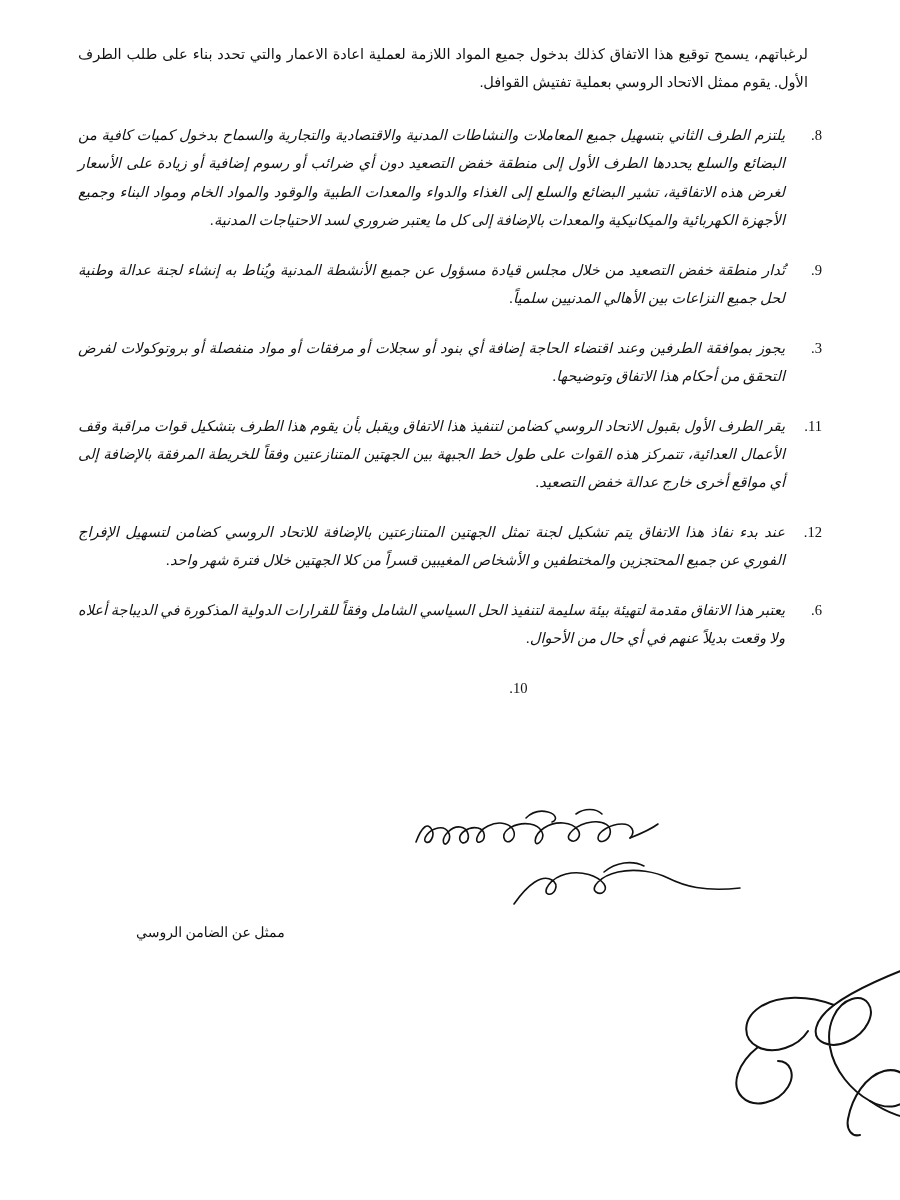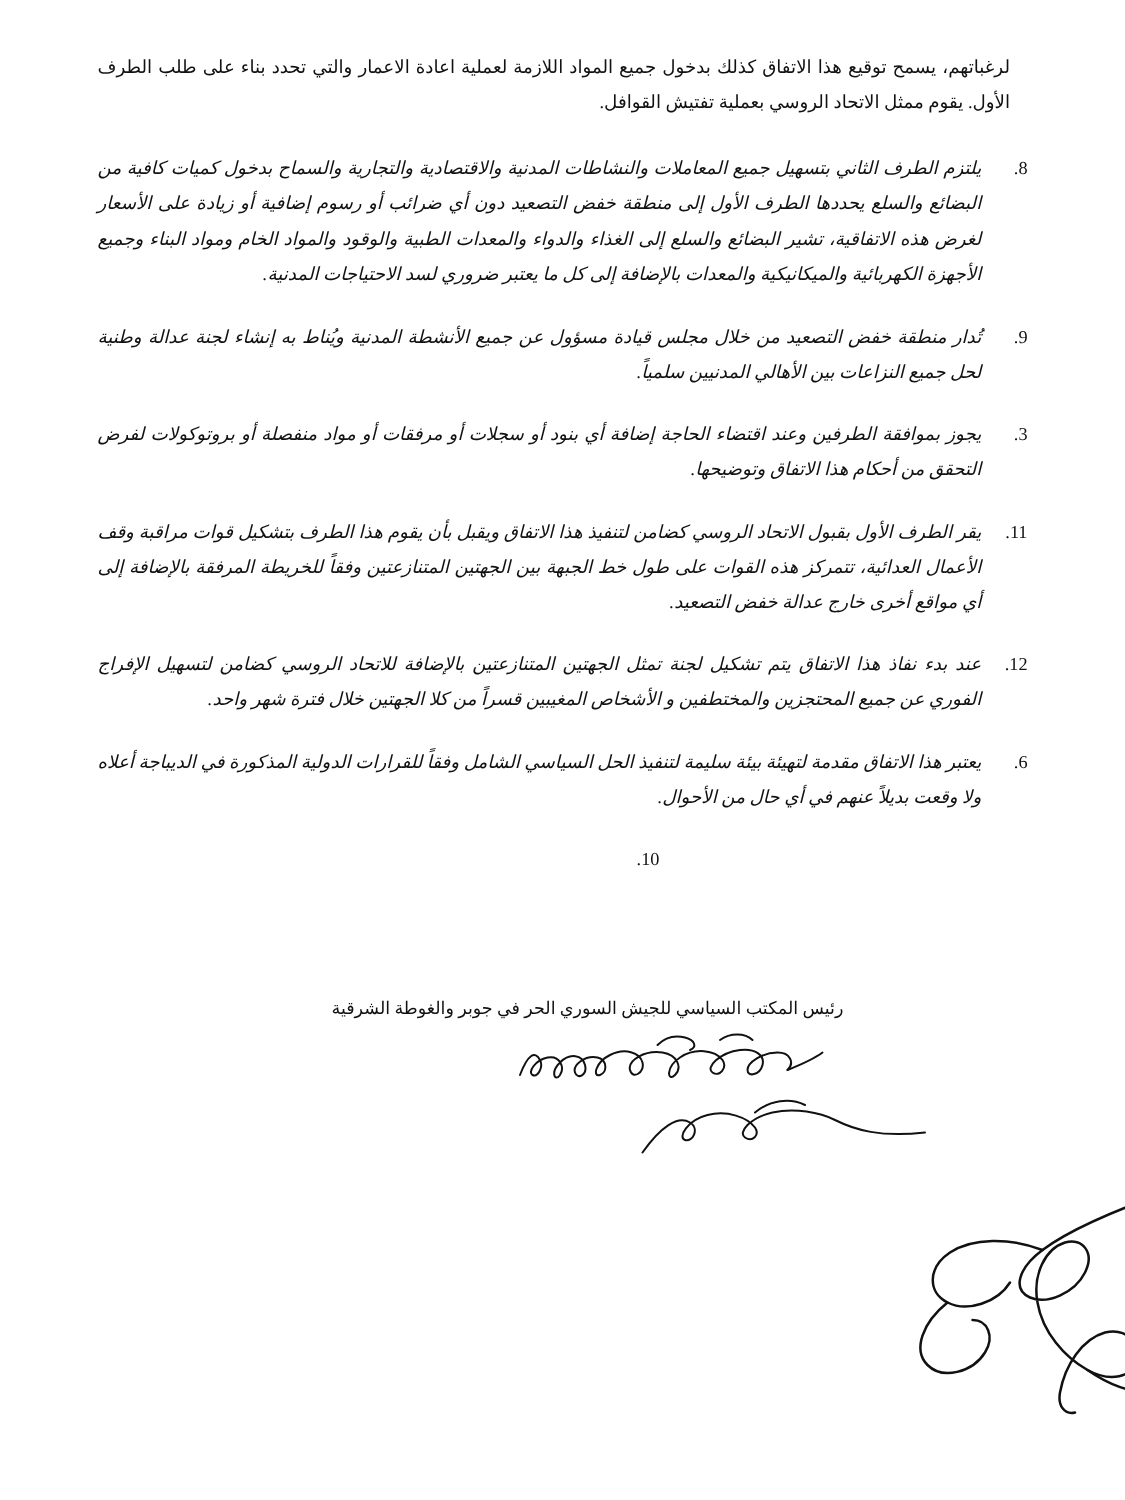--- a/index.html
+++ b/index.html
@@ -140,35 +140,35 @@
 
     <div class="para" style="justify-content:center; padding-left:118px;">
       <span class="num">10.</span>
     </div>
 
 
   </div>
 
   <div class="sign-block">
 
-    <p class="sign-title-1">رئيس المكتب السياسي للجيش السوري الحر في جوبر والغوطة الشرقية</p>
 
     <div class="sig-wrap-1">
       <svg class="sig" style="left:330px; top:6px;" width="300" height="60" viewBox="0 0 300 60">
         <path stroke-width="1.6" d="M8,38 C14,22 20,18 24,26 C27,32 22,40 18,38 C14,36 20,26 30,24 C40,22 44,32 40,38 C36,44 32,36 40,28 C48,20 58,22 60,30 C62,38 54,42 52,36 C50,30 60,22 70,24 C78,26 78,36 72,38 C66,40 68,28 80,22 C92,16 104,20 106,28 C108,36 98,42 96,34 C94,26 108,18 122,20 C134,22 138,32 132,38 C126,44 124,32 136,24 C148,16 164,18 170,26 C174,32 168,40 162,36 C156,32 168,20 184,18 C196,16.5 204,22 202,30 C200,38 190,40 190,34 C190,28 202,20 214,20 C224,20 228,28 222,34"></path>
         <path stroke-width="1.6" d="M118,14 C124,8 132,6 140,8 C148,10 150,16 144,18"></path>
         <path stroke-width="1.6" d="M168,10 C176,4 188,4 194,10"></path>
         <path stroke-width="1.6" d="M222,34 C232,30 242,26 250,20"></path>
       </svg>
       <svg class="sig" style="left:430px; top:56px;" width="260" height="60" viewBox="0 0 260 60">
         <path stroke-width="1.6" d="M6,50 C20,30 34,20 44,26 C52,31 46,42 40,40 C34,38 42,24 58,20 C74,16 90,22 96,30 C100,36 94,42 88,38 C82,34 92,22 110,18 C128,14 148,18 160,24 C176,32 196,38 232,34"></path>
         <path stroke-width="1.6" d="M96,18 C108,8 124,6 136,12"></path>
       </svg>
     </div>
 
+    <p class="sign-title-2">ممثل عن الضامن الروسي</p>
 
     <div class="sig-wrap-2">
       <svg class="sig" style="left:560px; top:10px;" width="320" height="190" viewBox="0 0 320 190">
         <path stroke-width="2" d="M300,6 C260,20 220,36 196,54 C176,69 172,86 186,92 C200,98 222,88 230,72 C238,56 228,44 214,48 C198,53 188,74 192,96 C196,120 214,140 232,150 C250,160 268,156 272,142 C276,128 262,116 246,120 C228,125 214,146 210,168 C208,179 214,186 222,184"></path>
         <path stroke-width="2" d="M196,54 C170,44 140,44 122,56 C104,68 104,88 120,96 C136,104 160,96 170,80"></path>
         <path stroke-width="2" d="M120,96 C100,112 92,134 104,146 C116,158 140,152 150,136 C158,123 152,110 140,110"></path>
         <path stroke-width="2" d="M232,150 C252,164 272,170 292,168"></path>
       </svg>
     </div>
 

